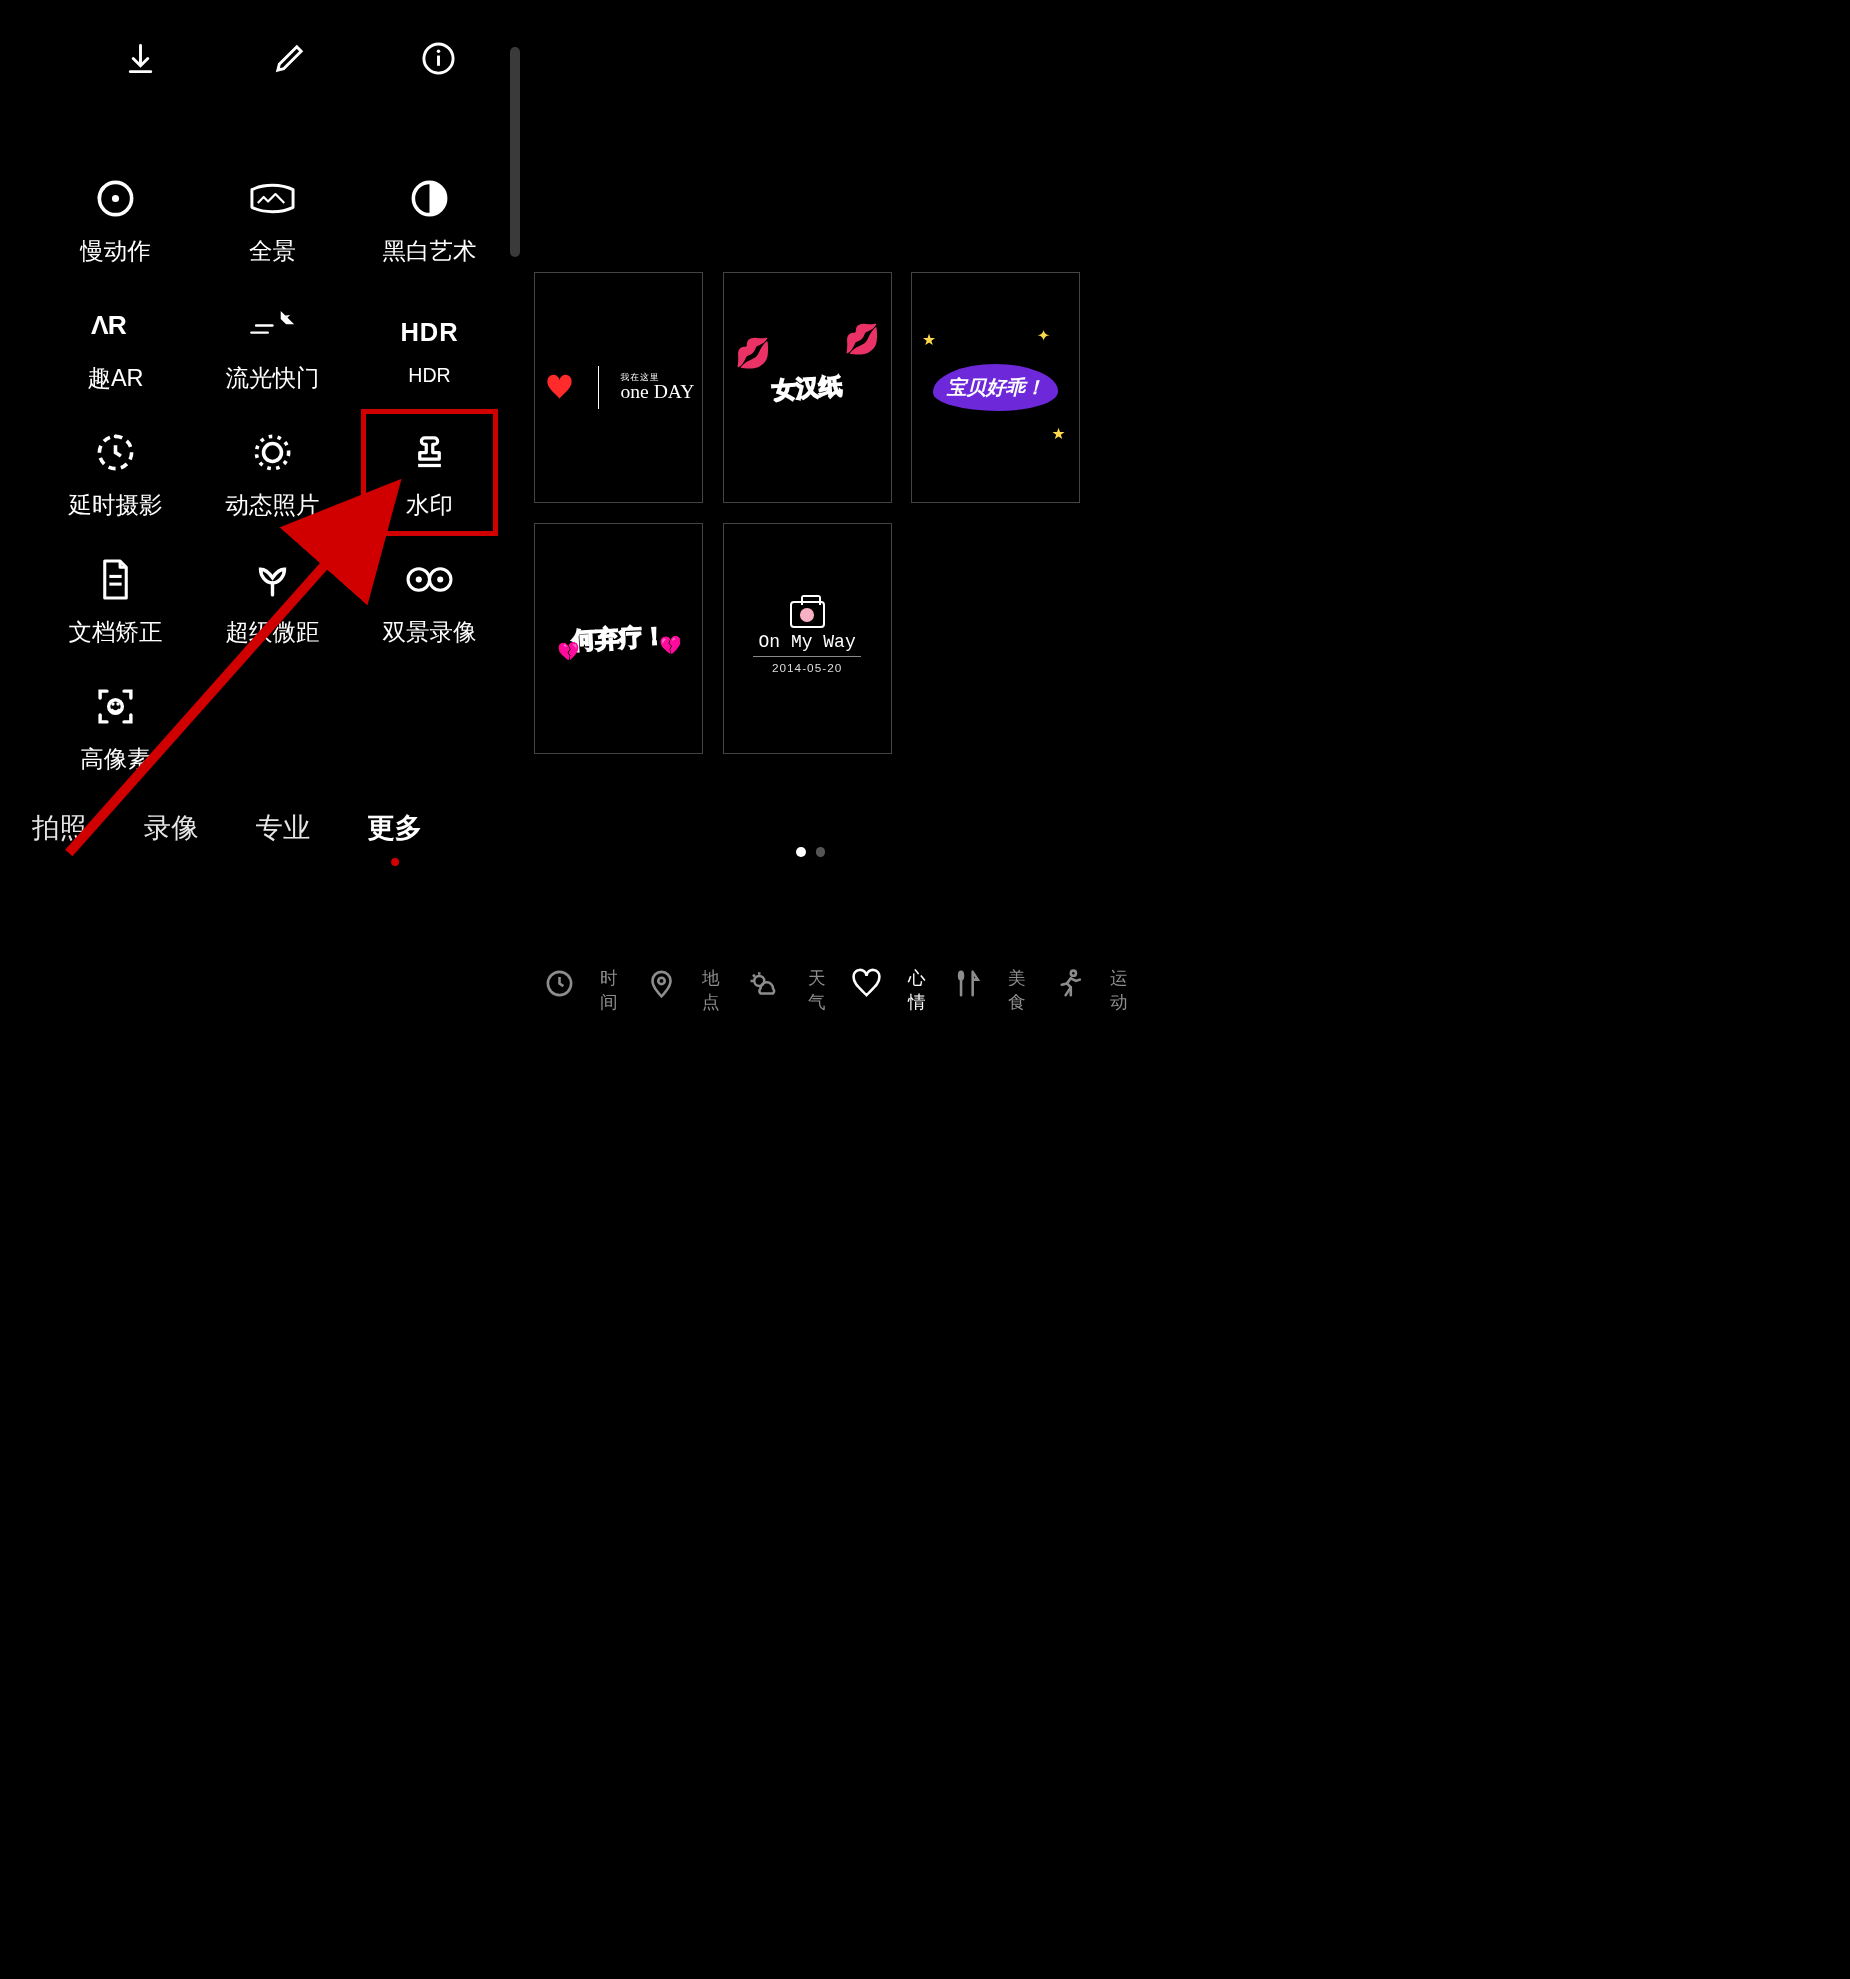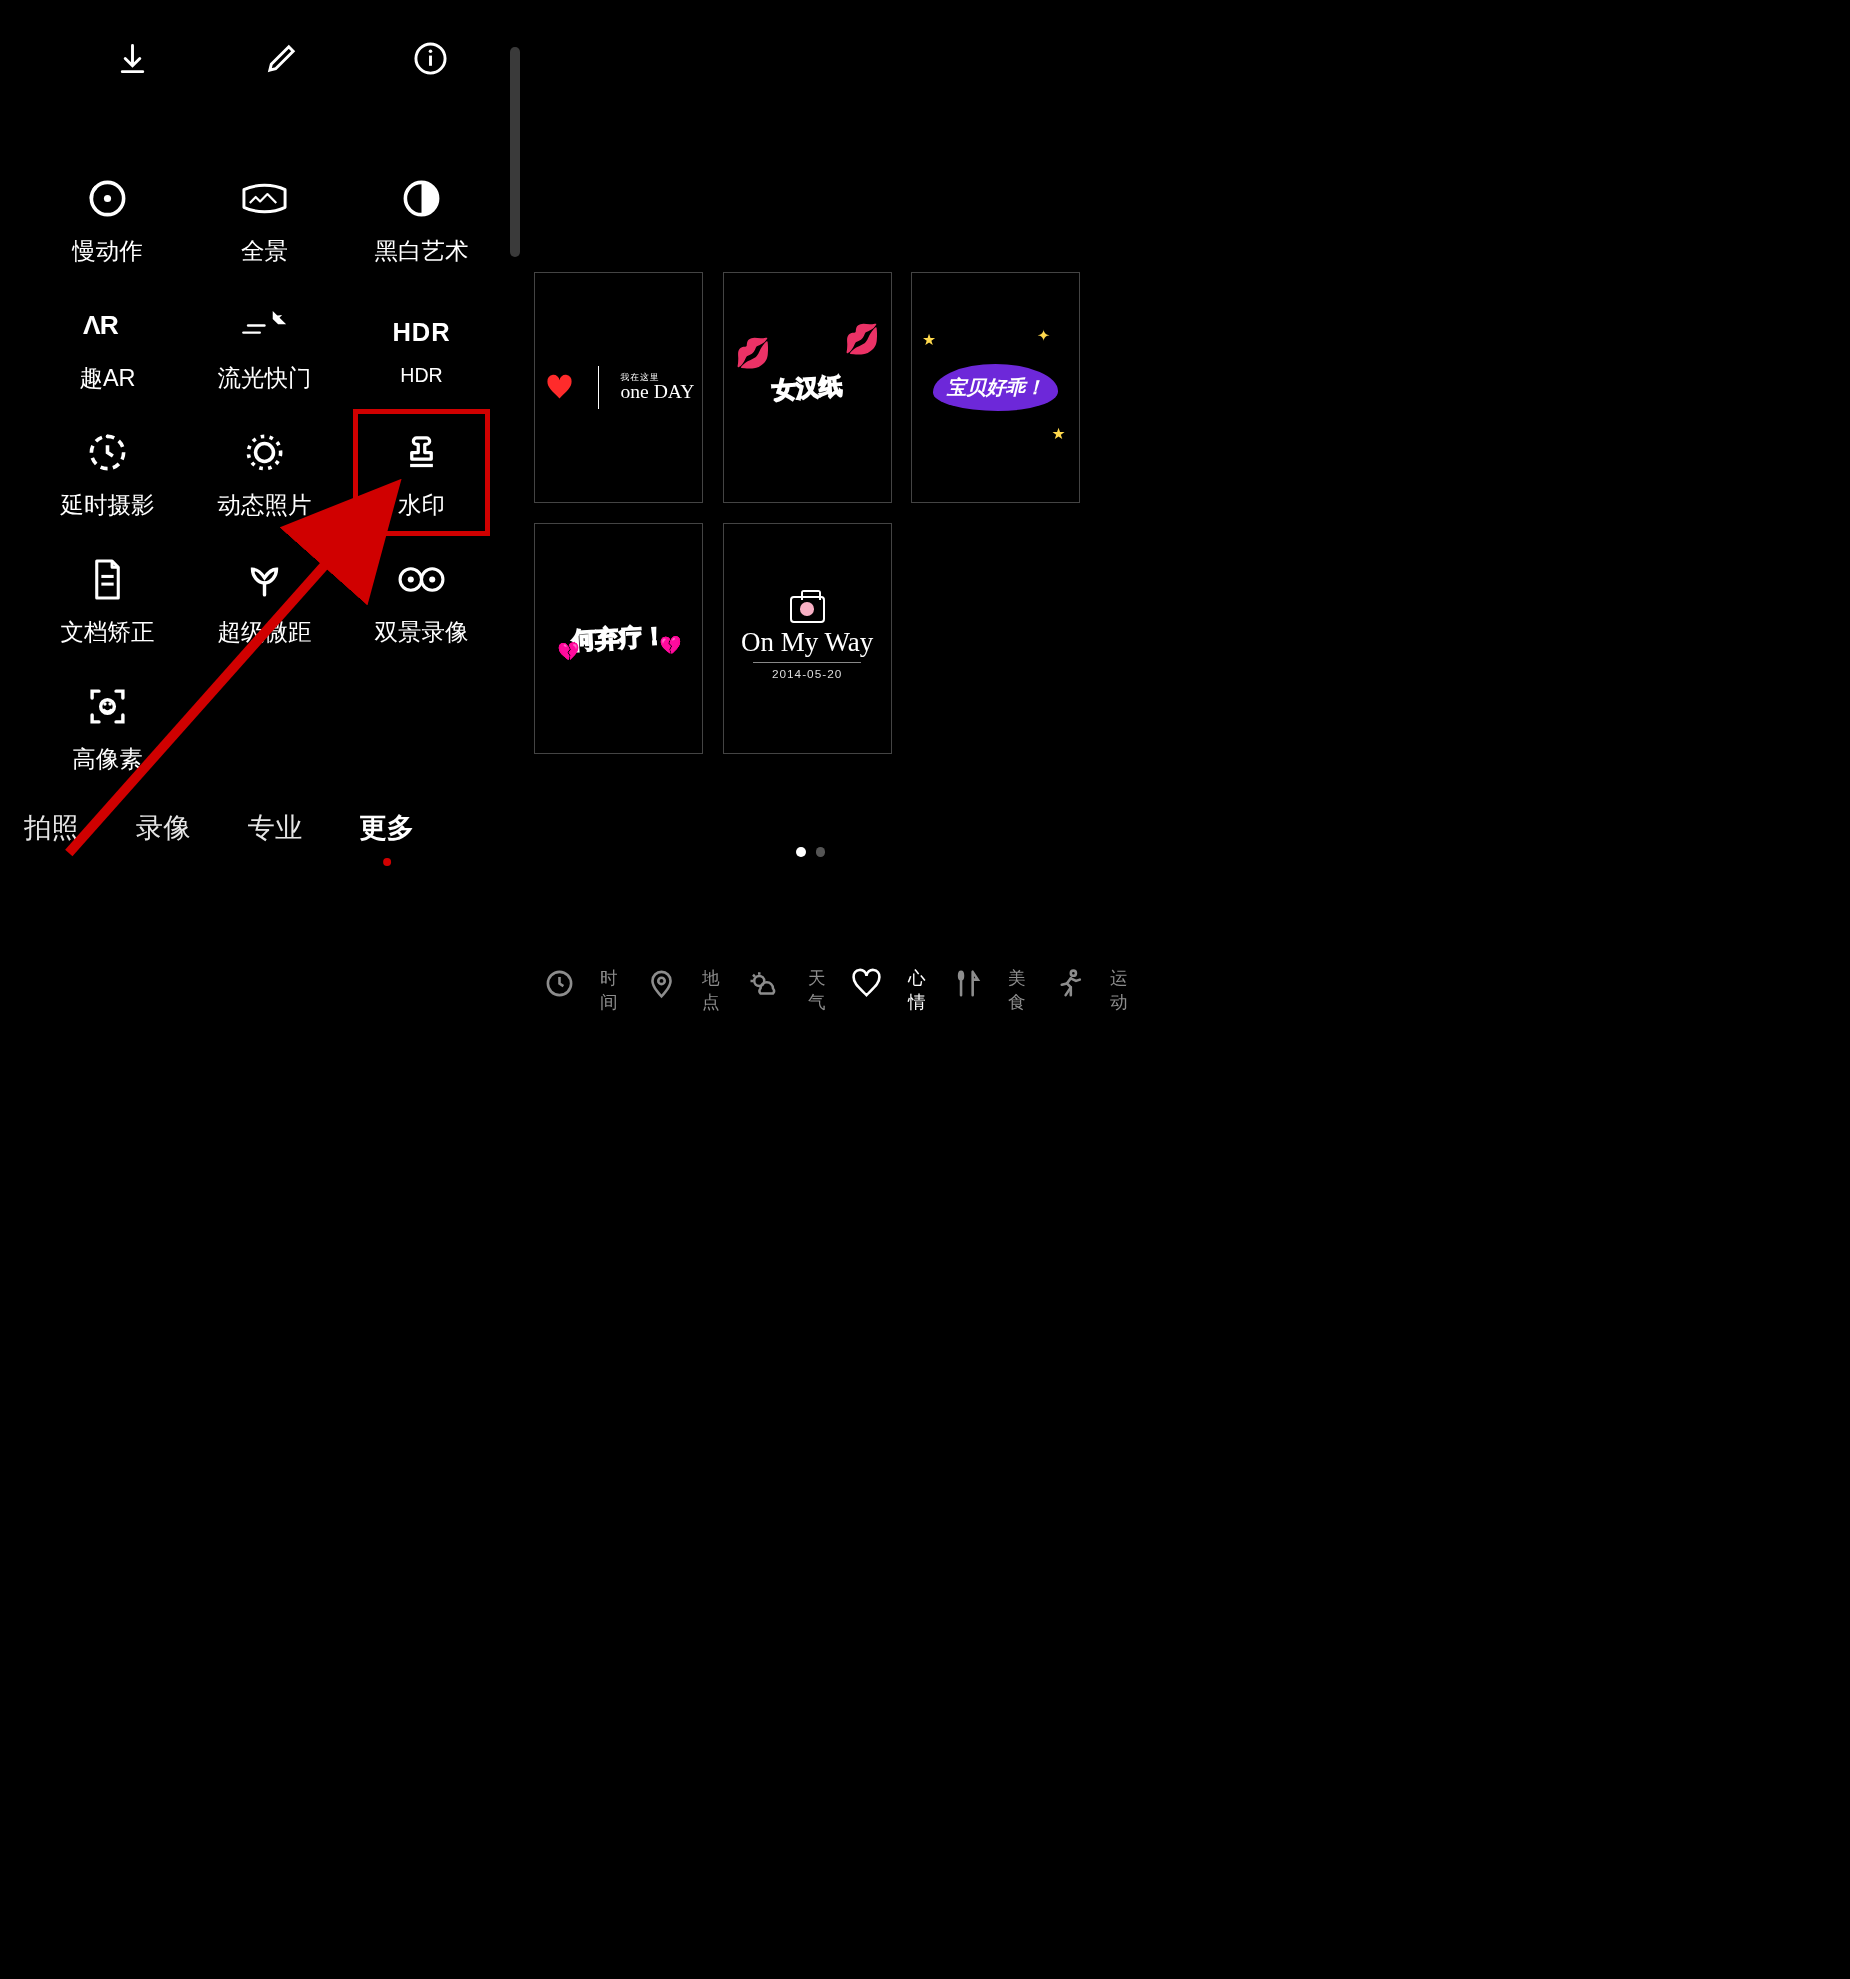--- a/index.html
+++ b/index.html
@@ -10,21 +10,21 @@
     background: #000;
     color: #fff;
     font-family: -apple-system, "PingFang SC", "Helvetica Neue", Arial, sans-serif;
     position: relative;
     overflow: hidden;
   }
 
   
   .left-panel {
     position: absolute;
-    left: 0;
+    left: 8px;
     top: 0;
     width: 510px;
     height: 853px;
   }
 
   .top-icons {
     position: absolute;
     top: 39px;
     left: 113px;
     display: flex;
@@ -194,21 +194,21 @@
     font-size:27.4px;
     text-shadow:0 0 11.8px rgba(255,255,255,.6),0 0 3.9px rgba(255,255,255,.9);
   }
 
   .wm6{ flex-direction:column; gap:3.9px;}
   .wm6 .cam{
     width:35px; height:27.4px; border:2px solid #fff; border-radius:3.9px; position:relative;
   }
   .wm6 .cam::before{content:"";position:absolute;top:-7.8px;left:9.8px;width:15.7px;height:7.8px;border:2px solid #fff;border-bottom:none;border-radius:2.9px 2.9px 0 0;}
   .wm6 .cam .dot{position:absolute; inset:0; margin:auto; width:13.7px; height:13.7px; background:#f8b0c4; border-radius:50%;}
-  .wm6 .title{ font-family:Liberation Serif, serif; font-size:27px; color:#fff;}
+  .wm6 .title{ font-family:Liberation Mono, monospace; font-size:18px; color:#fff;}
   .wm6 .line{ width:108px; height:1px; background:#888;}
   .wm6 .date{ font-size:11.8px; color:#ddd; letter-spacing:1px;}
 
   .page-dots{
     position:absolute;
     left: 796px;
     top: 847px;
     display:flex;
     gap:9.8px;
   }

